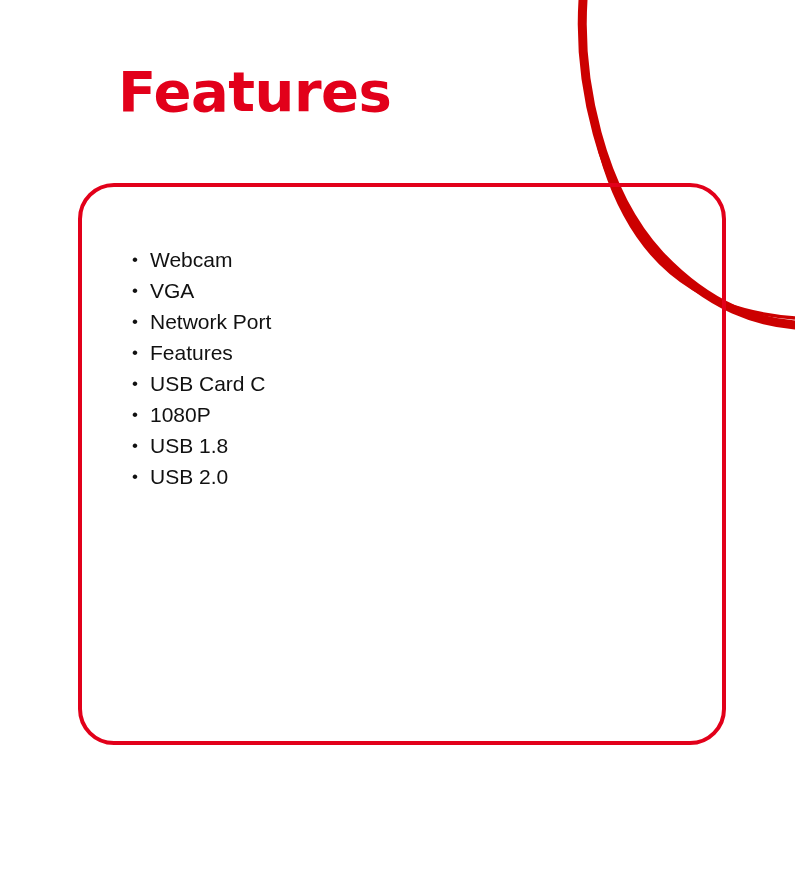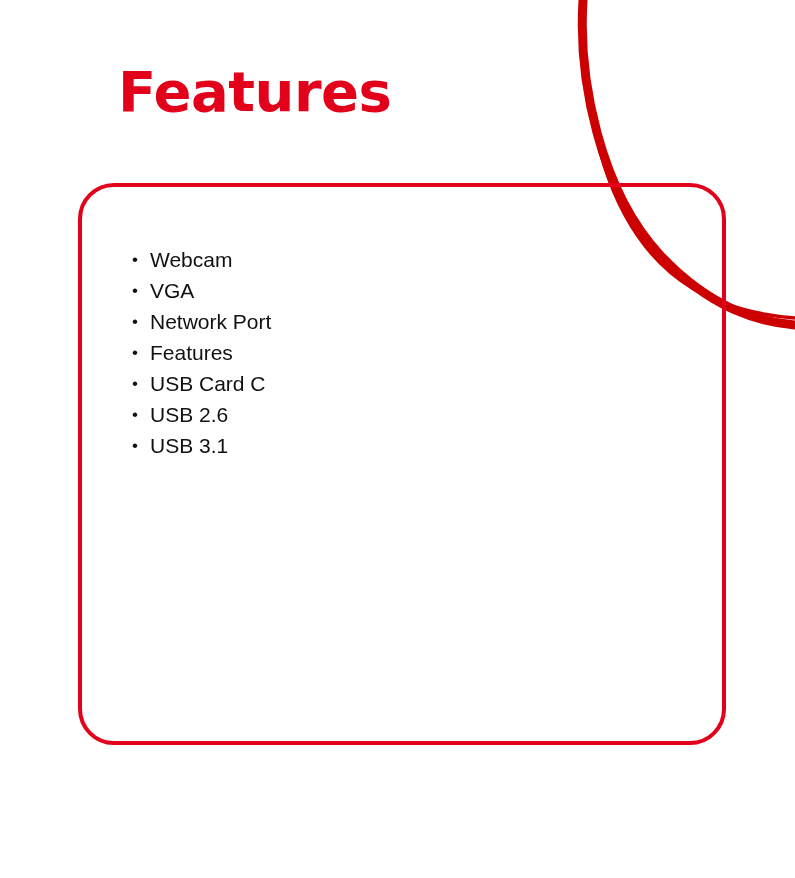--- a/index.html
+++ b/index.html
@@ -115,20 +115,23 @@
     <li>
       <span class="bullet">•</span><span class="label">Network Port</span>
     </li>
     <li>
       <span class="bullet">•</span><span class="label">Features</span>
     </li>
     <li>
       <span class="bullet">•</span><span class="label">USB Card C</span>
     </li>
     <li>
-      <span class="bullet">•</span><span class="label">USB 2.6</span>
+      <span class="bullet">•</span><span class="label">1080P</span>
     </li>
     <li>
-      <span class="bullet">•</span><span class="label">USB 3.1</span>
+      <span class="bullet">•</span><span class="label">USB 1.8</span>
+    </li>
+    <li>
+      <span class="bullet">•</span><span class="label">USB 2.0</span>
     </li>
   </ul>
 
 </div>
 
 </body></html>

